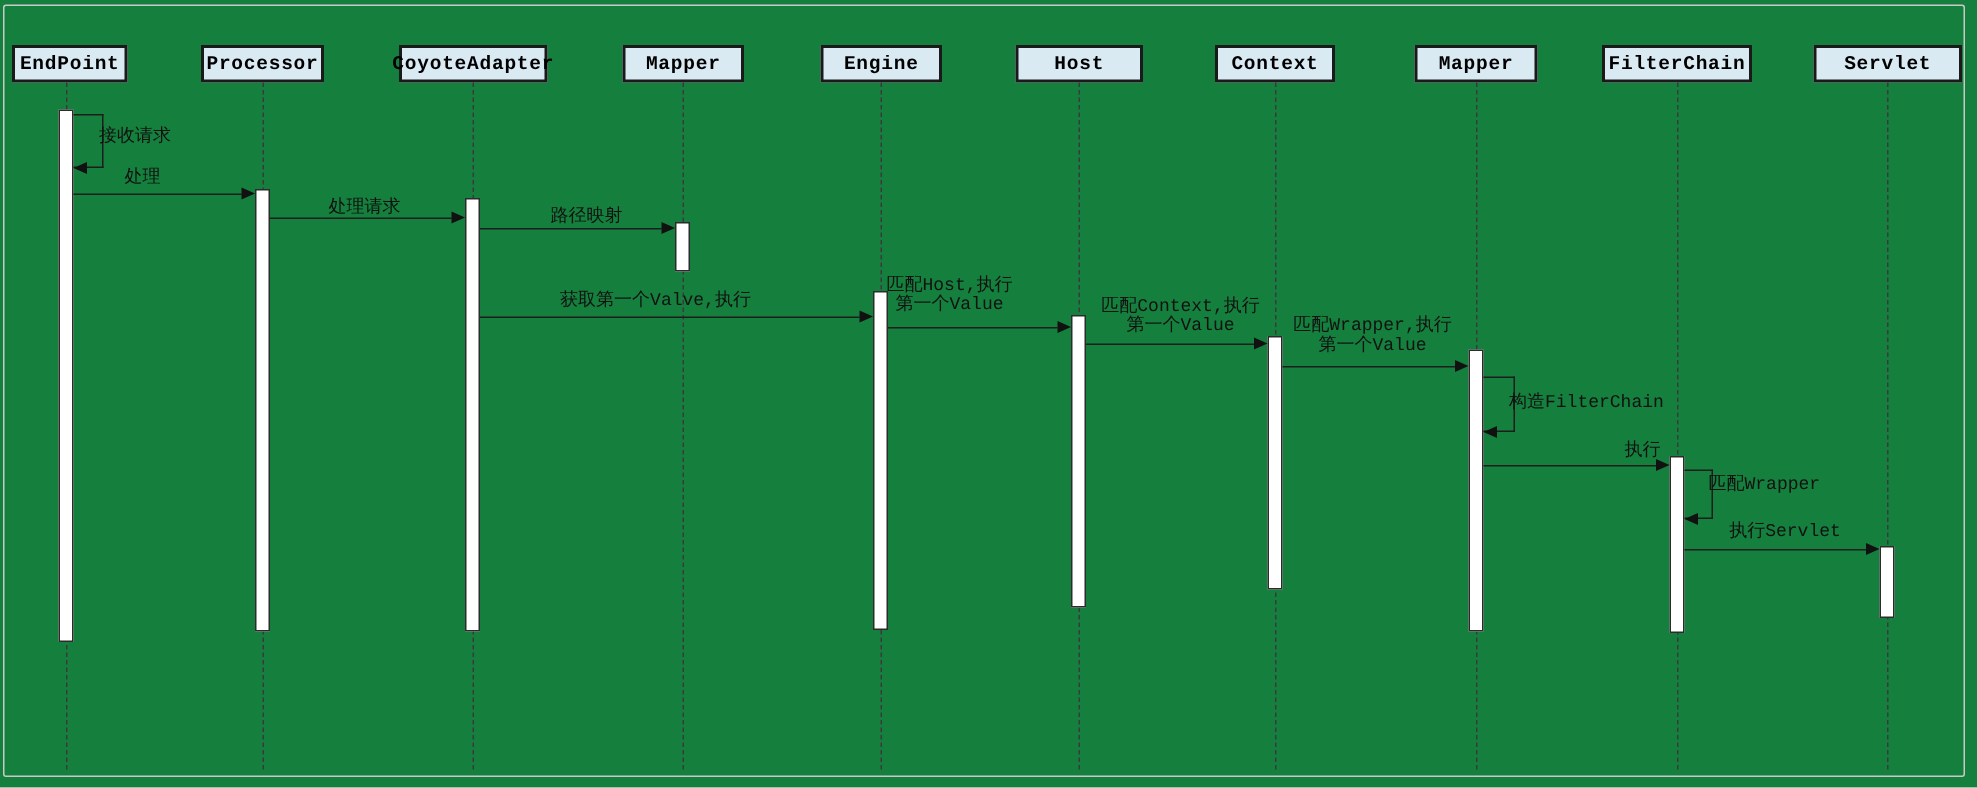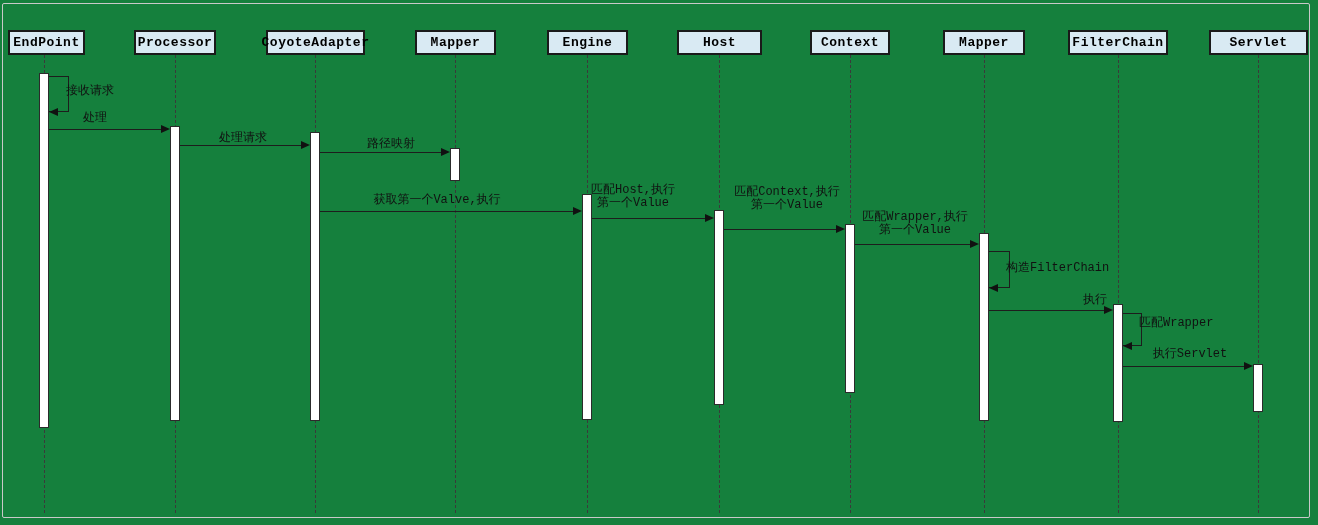--- a/index.html
+++ b/index.html
@@ -119,21 +119,21 @@
 
   <div class="mline" style="left:592px;top:218px;width:113px;"></div>
   <div class="ah ah-r" style="left:705px;top:214px;"></div>
   <div class="lbl center" style="left:633px;top:184px;">
     <div>匹配Host,执行</div>
     <div>第一个Value</div>
   </div>
 
   <div class="mline" style="left:724px;top:229px;width:112px;"></div>
   <div class="ah ah-r" style="left:836px;top:225px;"></div>
-  <div class="lbl center" style="left:787px;top:186px;text-align:center;">
+  <div class="lbl center" style="left:787px;top:198px;text-align:center;">
     <div>匹配Context,执行</div>
     <div>第一个Value</div>
   </div>
 
   <div class="mline" style="left:855px;top:244px;width:115px;"></div>
   <div class="ah ah-r" style="left:970px;top:240px;"></div>
   <div class="lbl center" style="left:915px;top:211px;">
     <div>匹配Wrapper,执行</div>
     <div>第一个Value</div>
   </div>

